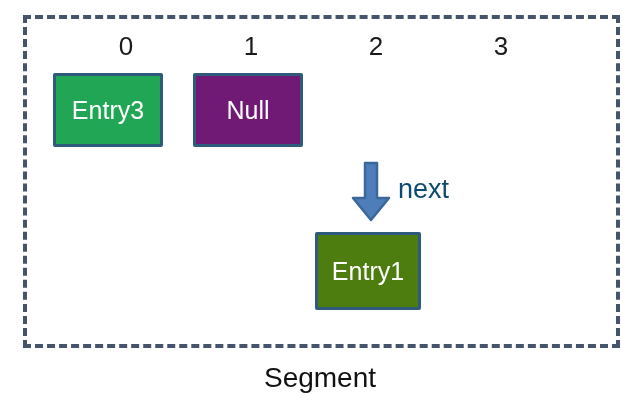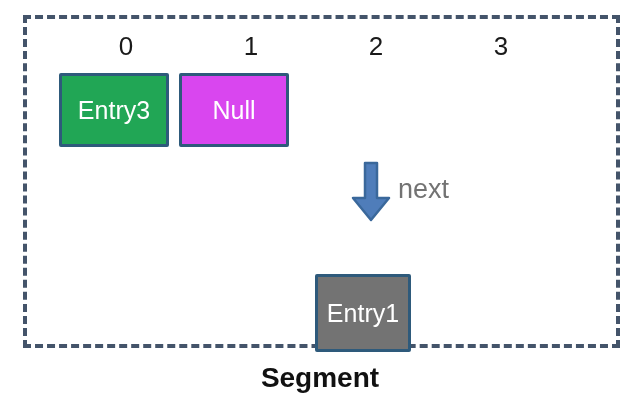--- a/index.html
+++ b/index.html
@@ -32,76 +32,75 @@
   }
   .index-cell {
     width: 110px;
     text-align: center;
     font-size: 26px;
     color: #1a1a1a;
     line-height: 30px;
   }
   .slots-row {
     position: absolute;
-    left: 59px;
+    left: 53px;
     top: 73px;
     display: flex;
-    gap: 10px;
+    gap: 30px;
   }
   .slot {
     width: 110px;
     height: 74px;
     border: 3px solid #2E5A7B;
     border-radius: 2px;
     display: flex;
     align-items: center;
     justify-content: center;
     color: #ffffff;
     font-size: 25px;
   }
   .slot.green { background: #21A655; }
-  .slot.blue  { background: #d946ef; }
+  .slot.blue  { background: #701a75; }
   .next-arrow {
     position: absolute;
     left: 349px;
     top: 161px;
     width: 44px;
     height: 62px;
   }
   .next-label {
     position: absolute;
     left: 398px;
     top: 174px;
     font-size: 27px;
-    color: #737373;
+    color: #0c4a6e;
   }
   .linked-entry {
     position: absolute;
     left: 315px;
     top: 232px;
-    width: 96px;
+    width: 106px;
     height: 78px;
     border: 3px solid #2E5A7B;
     border-radius: 2px;
-    background: #737373;
+    background: #4d7c0f;
     display: flex;
     align-items: center;
     justify-content: center;
     color: #ffffff;
     font-size: 25px;
-    margin-top: 42px;
   }
   .segment-title {
     position: absolute;
     left: 10px;
     top: 362px;
     width: 620px;
     text-align: center;
     font-size: 28px;
-    font-weight: bold;
+    font-weight: normal;
     color: #111111;
   }
 </style>
 </head>
 <body>
 
 <div class="canvas">
 
   <div class="segment-boundary"></div>
 

